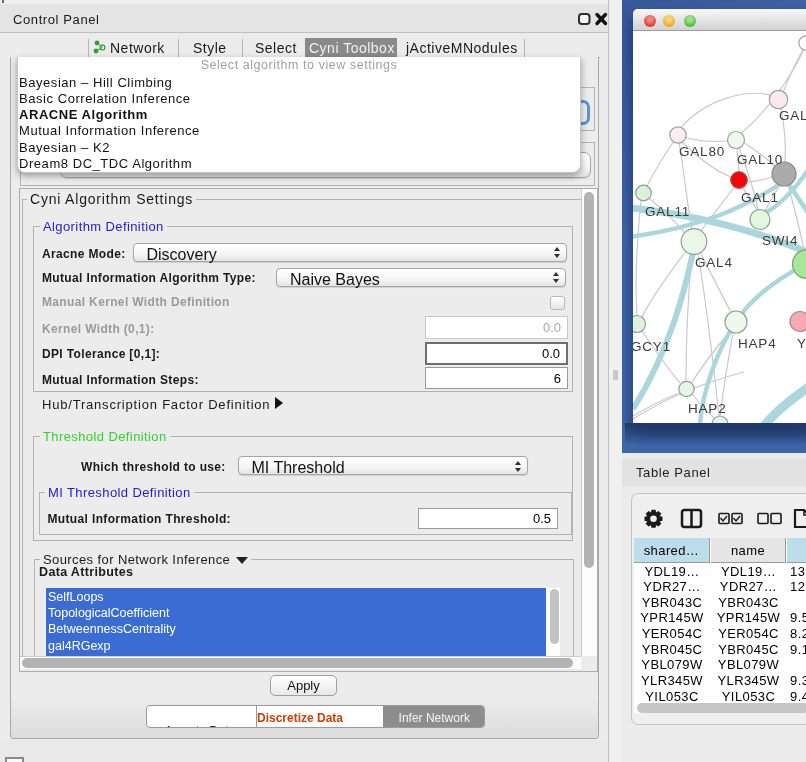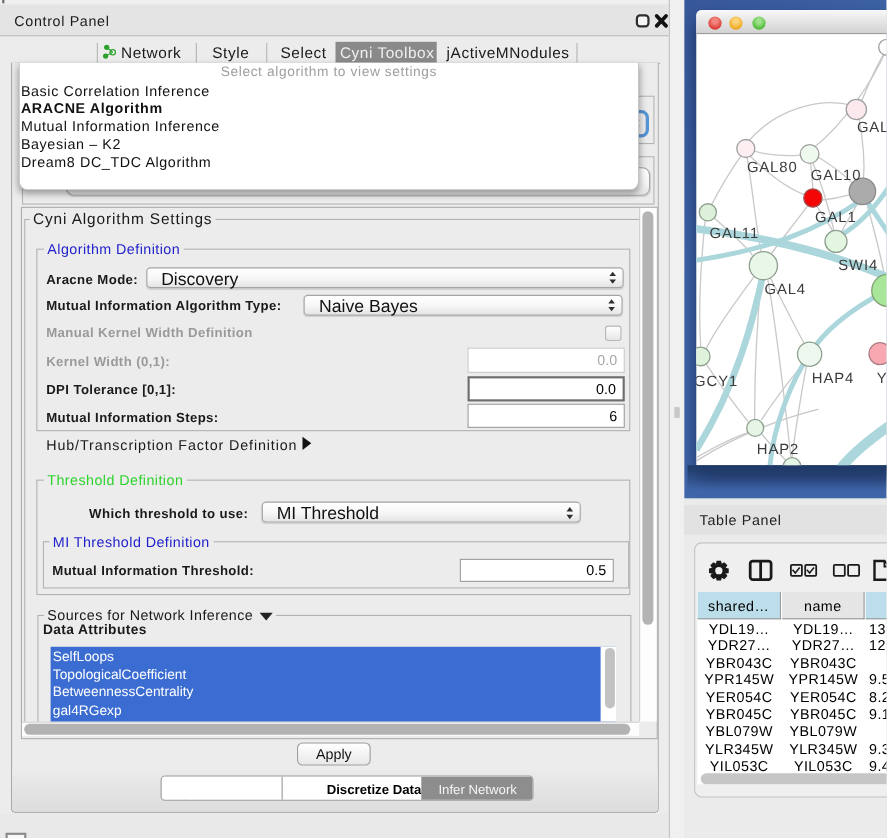--- a/index.html
+++ b/index.html
@@ -124,29 +124,30 @@
   <div class="abs" style="left:28px;top:399.5px;font-size:12.5px;color:#fff;line-height:16.4px;">SelfLoops<br>TopologicalCoefficient<br>BetweennessCentrality<br>gal4RGexp</div>
 </div>
 
 <div class="abs" style="left:11px;top:700px;width:587px;height:38px;background:linear-gradient(#ebebeb,#dcdcdc);border-radius:0 0 4px 4px;"></div>
 
 <div class="abs" style="left:270px;top:675px;width:67px;height:21px;border:1px solid #9f9f9f;border-radius:5px;background:linear-gradient(#ffffff,#e8e8e8);text-align:center;font-size:13px;color:#111;padding-top:2px;">Apply</div>
 
 <div class="abs" style="left:145.5px;top:704.5px;width:339px;height:23px;border:1px solid #9a9a9a;border-radius:4px;background:#fff;overflow:hidden;">
   <div class="abs" style="left:0;top:0;width:109.5px;height:23px;text-align:center;font-size:12px;color:#1a1a1a;padding-top:18px;font-weight:bold;">Impute Data</div>
   <div class="abs" style="left:109.5px;top:0;width:1px;height:23px;background:#9a9a9a;"></div>
-  <div class="abs" style="left:110.5px;top:0;width:126px;height:23px;text-align:right;font-size:12px;color:#000000;padding-top:5px;font-weight:bold;">Discretize Data</div>
+  <div class="abs" style="left:110.5px;top:0;width:126px;height:23px;text-align:left;font-size:12px;color:#c2410c;padding-top:5px;font-weight:bold;">Discretize Data</div>
   <div class="abs" style="left:236.5px;top:0;width:102.5px;height:23px;background:#8d8d8d;text-align:center;font-size:12px;color:#f5f5f5;padding-top:5px;">Infer Network</div>
 </div>
 
 <div class="abs" style="left:5px;top:757px;width:19px;height:10px;border:2px solid #8a8a8a;background:#f8f8f8;"></div>
 
 <div class="abs" style="left:17px;top:57px;width:564px;height:115.5px;background:#fff;border:1px solid #c4c4c4;border-top:none;border-radius:0 0 8px 8px;box-shadow:0 3px 7px rgba(0,0,0,0.35);z-index:50;"></div>
 <div class="abs" style="left:17px;top:57px;width:564px;z-index:51;font-size:13px;letter-spacing:0.55px;line-height:16.3px;color:#111;">
   <div style="text-align:center;color:#a0a0a0;font-size:12.5px;line-height:17.5px;">Select algorithm to view settings</div>
+  <div style="padding-left:2px;">Bayesian – Hill Climbing</div>
   <div style="padding-left:2px;">Basic Correlation Inference</div>
   <div style="padding-left:2px;font-weight:bold;">ARACNE Algorithm</div>
   <div style="padding-left:2px;">Mutual Information Inference</div>
   <div style="padding-left:2px;">Bayesian – K2</div>
   <div style="padding-left:2px;">Dream8 DC_TDC Algorithm</div>
 </div>
 
 <div class="abs" style="left:622px;top:0;width:184px;height:453px;background:linear-gradient(135deg,#37589a 0%,#4066aa 40%,#4066aa 100%);"></div>
 <div class="abs" style="left:633px;top:9px;width:180px;height:414px;border-radius:5px 5px 0 0;box-shadow:0 10px 16px rgba(5,15,50,0.6);background:#fff;overflow:hidden;">
   <div style="position:absolute;left:0;top:0;width:100%;height:22px;background:linear-gradient(#f8f8f8,#d2d2d2);border-bottom:1px solid #9c9c9c;"></div>

